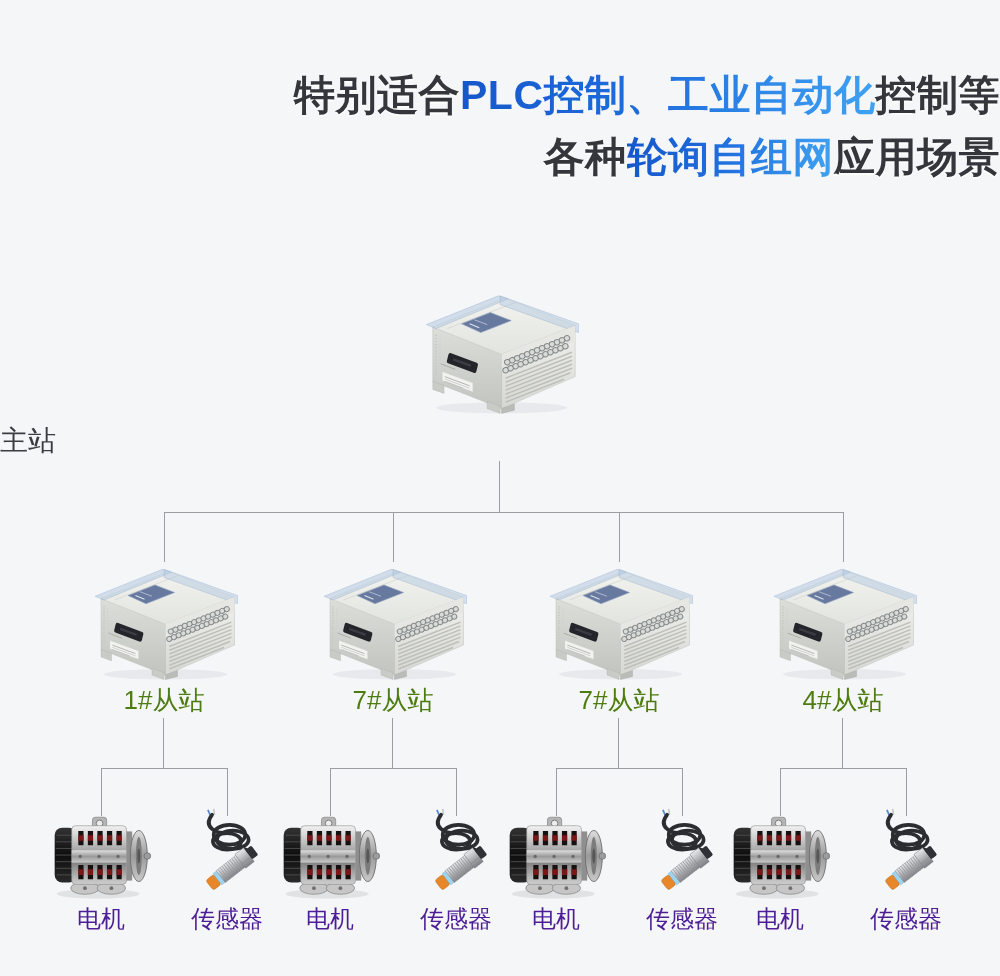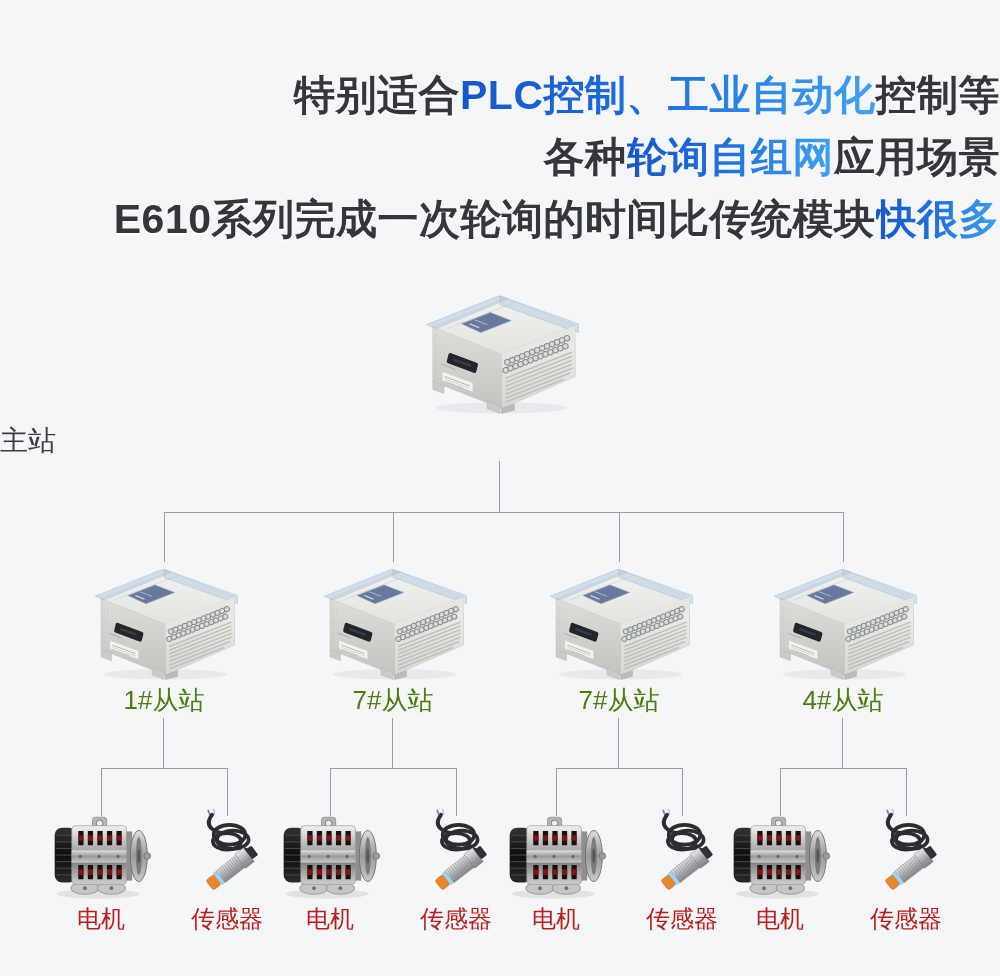--- a/index.html
+++ b/index.html
@@ -38,21 +38,21 @@
     font-size:26px;color:#4d7c0f;line-height:32px;
   }
   .group .gv{left:112px;top:158px;height:50px;}
   .group .gh{top:208px;left:50px;width:127px;}
   .group .gd1{left:50px;top:208px;height:48px;}
   .group .gd2{left:176px;top:208px;height:48px;}
   .group .motor{position:absolute;left:-2px;top:252px;width:104px;height:88px;}
   .group .sensor{position:absolute;left:134px;top:244px;width:84px;height:98px;}
   .group .dev-label{
     position:absolute;top:344px;width:100px;text-align:center;
-    font-size:24px;color:#b91c1c;line-height:30px;
+    font-size:24px;color:#4c1d95;line-height:30px;
   }
   .group .motor-label{left:0;}
   .group .sensor-label{left:126px;}
   .defs-holder{position:absolute;width:0;height:0;overflow:hidden;}
 </style>
 </head>
 <body>
 
 <svg class="defs-holder" aria-hidden="true">
   <defs>
@@ -186,21 +186,20 @@
       </g>
     </symbol>
   </defs>
 </svg>
 
 <div class="stage">
 
   <div class="title">
     <div class="tline"><span>特别适合</span><span class="hl">PLC控制、工业自动化</span><span>控制等</span></div>
     <div class="tline"><span>各种</span><span class="hl">轮询自组网</span><span>应用场景</span></div>
-    <div class="tline"><span>E610系列完成一次轮询的时间比传统模块</span><span class="hl">快很多</span><span></span></div>
   </div>
 
   <svg class="plc-master">
       <use href="#sym-plc"></use>
     </svg>
   <div class="master-label">主站</div>
 
   <div class="line v" style="left:499px;top:461px;height:51px;"></div>
   <div class="line h" style="left:164px;top:512px;width:680px;"></div>
   <div class="line v" style="left:164px;top:512px;height:50px;"></div>

